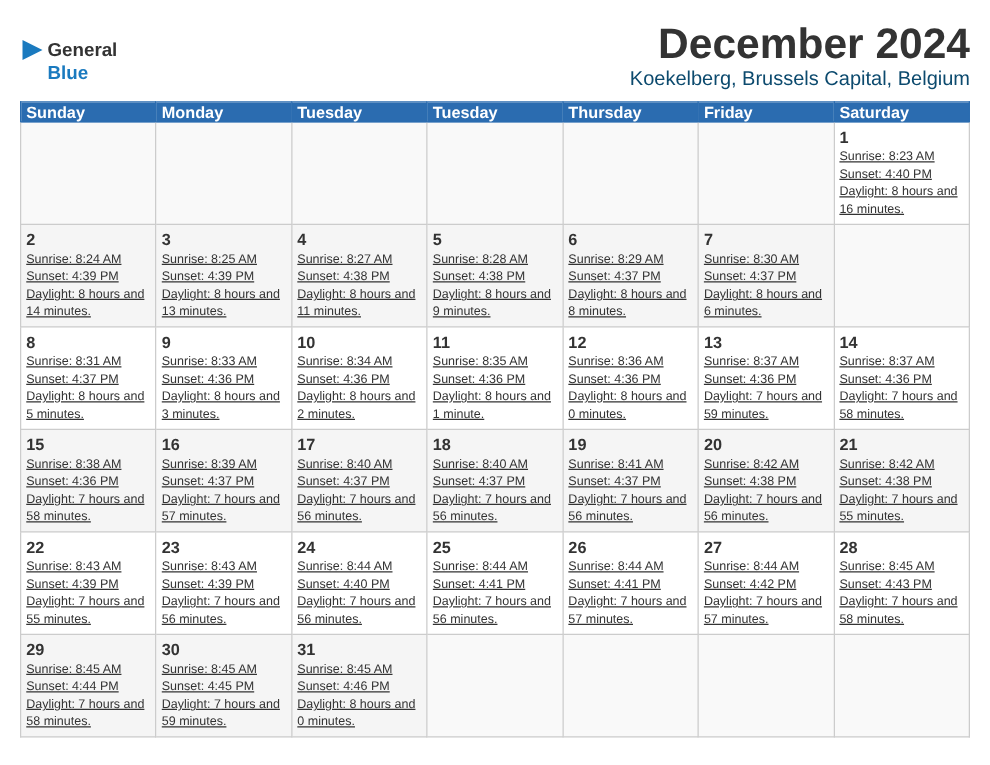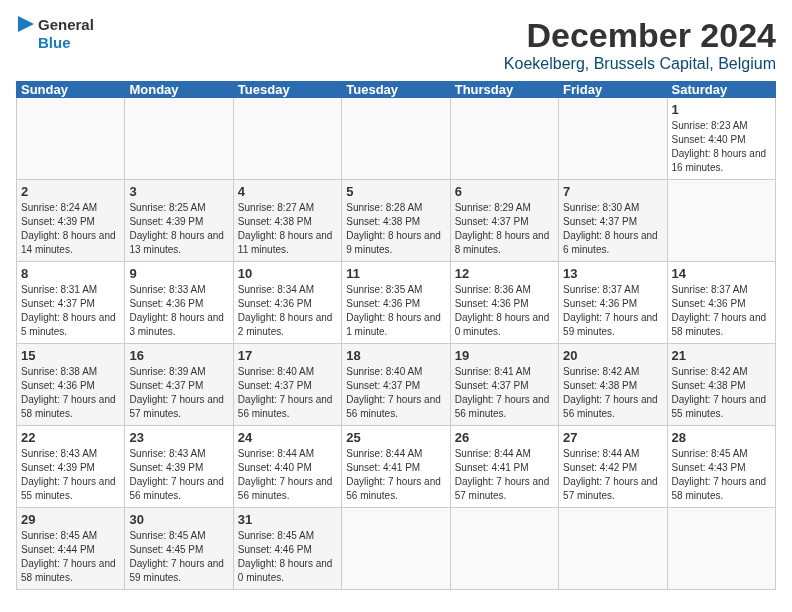--- a/index.html
+++ b/index.html
@@ -63,31 +63,32 @@
     .day-num {
       font-size: 13px;
       font-weight: bold;
       display: block;
       margin-bottom: 2px;
     }
     .day-info {
       font-size: 10px;
       line-height: 1.4;
       color: #333;
+      text-decoration: underline;
     }
     .empty-cell {
       background: #f9f9f9 !important;
     }
   </style>
 </head>
 <body>
 
 <div class="header">
   <div class="logo">
-  <div style="display:flex;align-items:center;gap:2px;">
+  <div style="display:flex;align-items:center;gap:2px;margin-top:16px;">
     <svg width="20" height="36" viewBox="0 0 20 36" xmlns="http://www.w3.org/2000/svg">
       <polygon points="2,0 18,8 2,16" fill="#1a7abf"></polygon>
     </svg>
     <div>
       <div style="font-size:15px;font-weight:bold;color:#333;line-height:1.2;">General</div>
       <div style="font-size:15px;font-weight:bold;color:#1a7abf;line-height:1.2;">Blue</div>
     </div>
   </div>
 </div>
   <div class="title-block">

